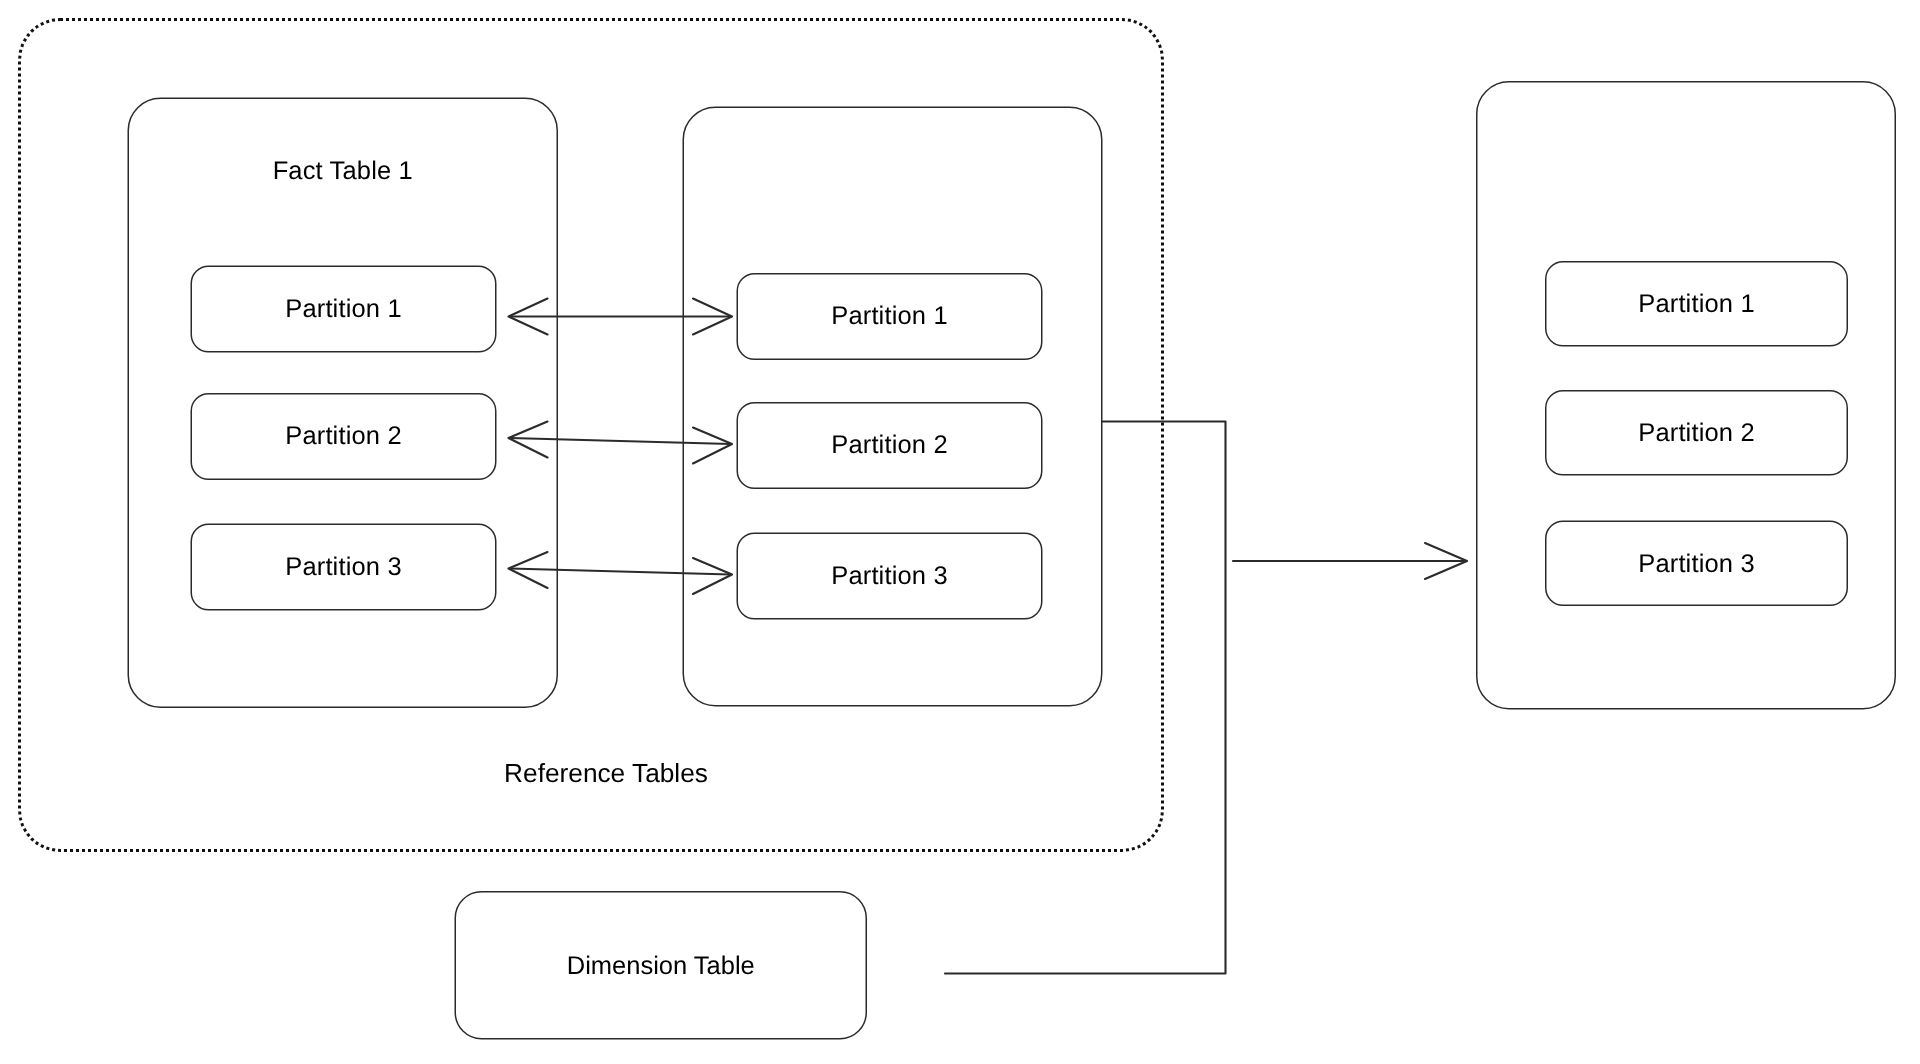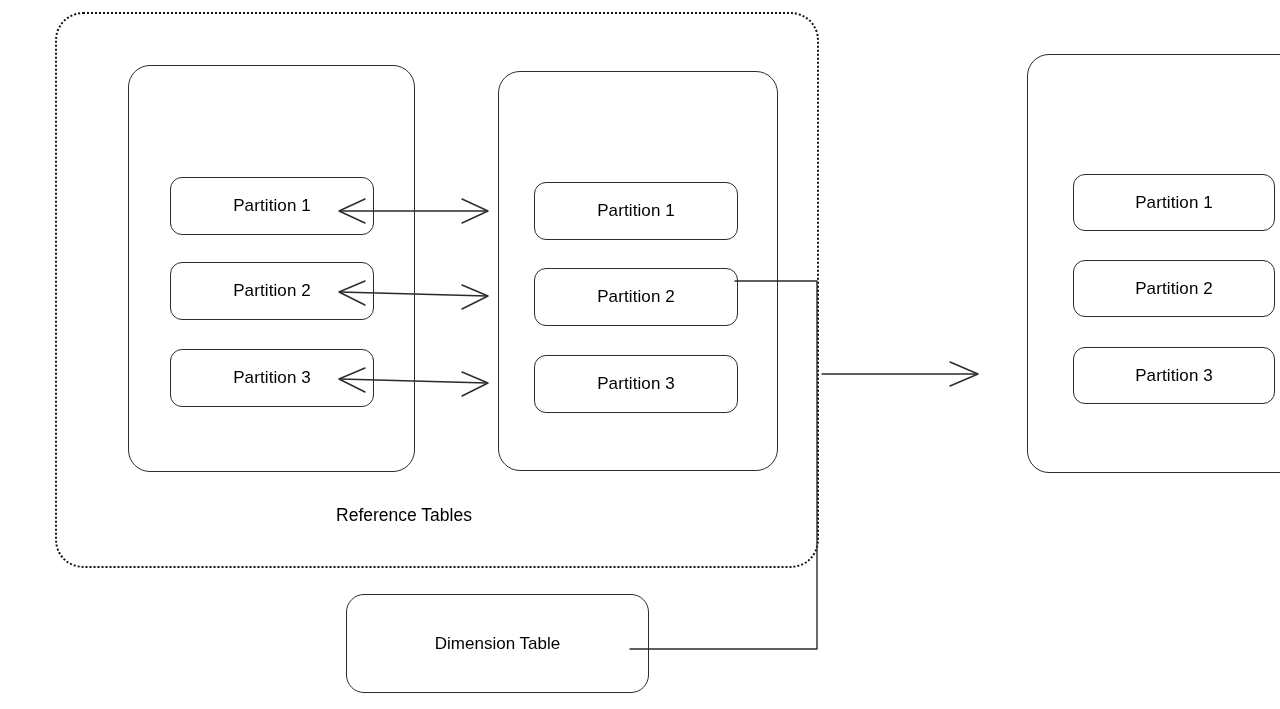--- a/index.html
+++ b/index.html
@@ -28,21 +28,20 @@
     height: 709px;
     pointer-events: none;
   }
 
   
   .node {
     position: absolute;
     box-sizing: border-box;
     background: #ffffff;
     border: 1.3px solid #2b2b2b;
-    margin-left: 43px;
   }
   .group-box {
     border-radius: 22px;
   }
   .partition {
     border-radius: 12px;
     border: 1.3px solid #2b2b2b;
   }
   .dashed-region {
     border: 2px dotted #111111;
@@ -84,20 +83,21 @@
 <body>
 
 <div id="canvas">
 
   <div class="node dashed-region" style="left:12px; top:12px; width:764px; height:556px;"></div>
 
   <div class="label region-label" style="left:254px; top:507px; width:300px;">Reference Tables</div>
 
   <div class="node group-box" style="left:85px; top:65px; width:287px; height:407px;"></div>
 
+  <div class="label group-title" style="left:85px; top:105px; width:287px;">Fact Table 1</div>
 
   <div class="node partition" style="left:127px; top:177px; width:204px; height:58px;">
     <span class="node-center-label partition-label">Partition 1</span>
   </div>
 
   <div class="node partition" style="left:127px; top:262px; width:204px; height:58px;">
     <span class="node-center-label partition-label">Partition 2</span>
   </div>
 
   <div class="node partition" style="left:127px; top:349px; width:204px; height:58px;">
@@ -127,21 +127,21 @@
   </div>
 
   <div class="node partition" style="left:1030px; top:260px; width:202px; height:57px;">
     <span class="node-center-label partition-label">Partition 2</span>
   </div>
 
   <div class="node partition" style="left:1030px; top:347px; width:202px; height:57px;">
     <span class="node-center-label partition-label">Partition 3</span>
   </div>
 
-  <div class="node partition" style="left:303px; top:594px; width:303px; height:99px; border-radius:18px;">
+  <div class="node partition" style="left:303px; top:594px; width:275px; height:99px; border-radius:18px;">
     <span class="node-center-label">Dimension Table</span>
   </div>
 
   <svg id="wires" viewBox="0 0 1280 709">
     <g fill="none" stroke="#2b2b2b" stroke-width="1.4" stroke-linecap="round" stroke-linejoin="round">
 
       <g>
         <line x1="340" y1="211" x2="487" y2="211"></line>
         <polyline points="365,199 339,211 365,223"></polyline>
         <polyline points="462,199 488,211 462,223"></polyline>

